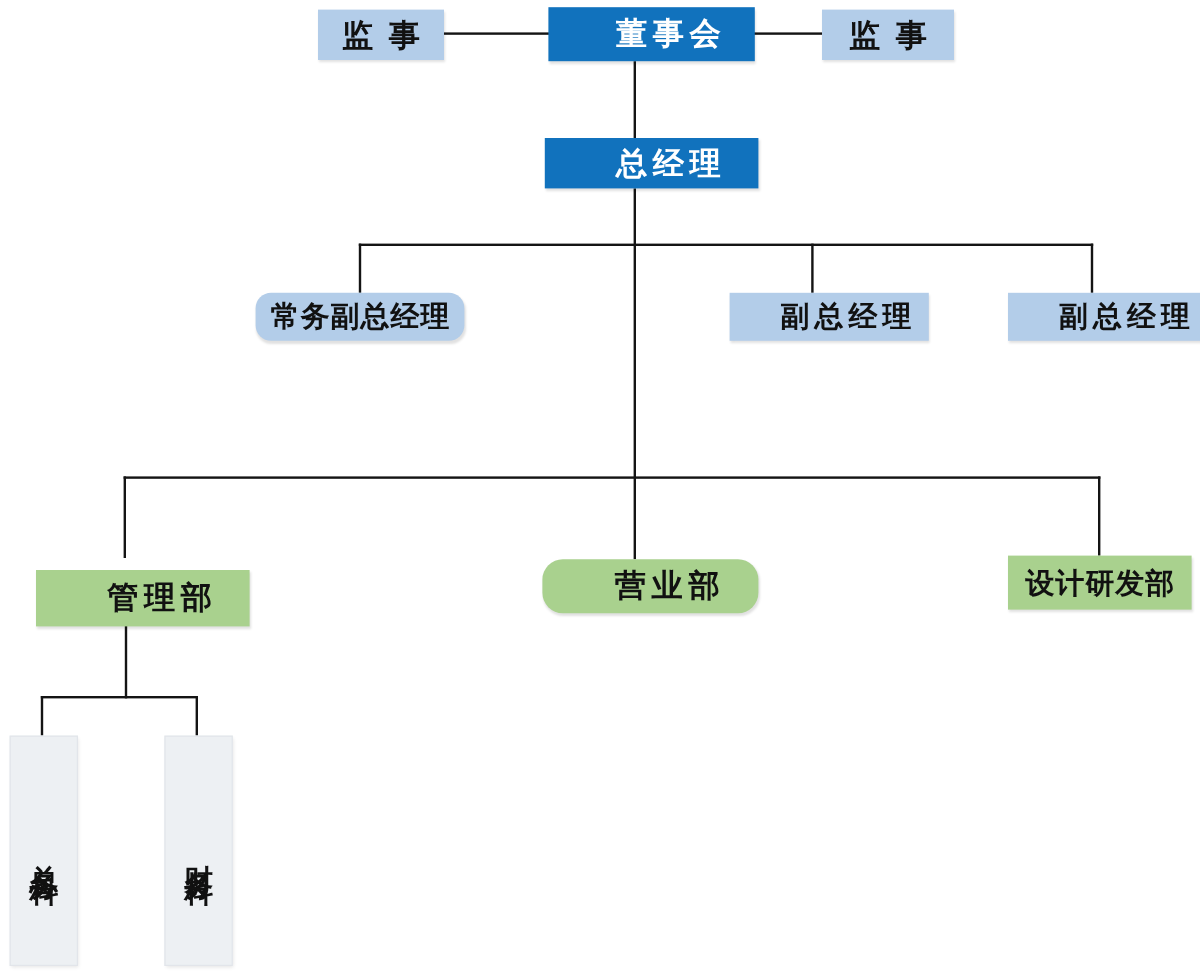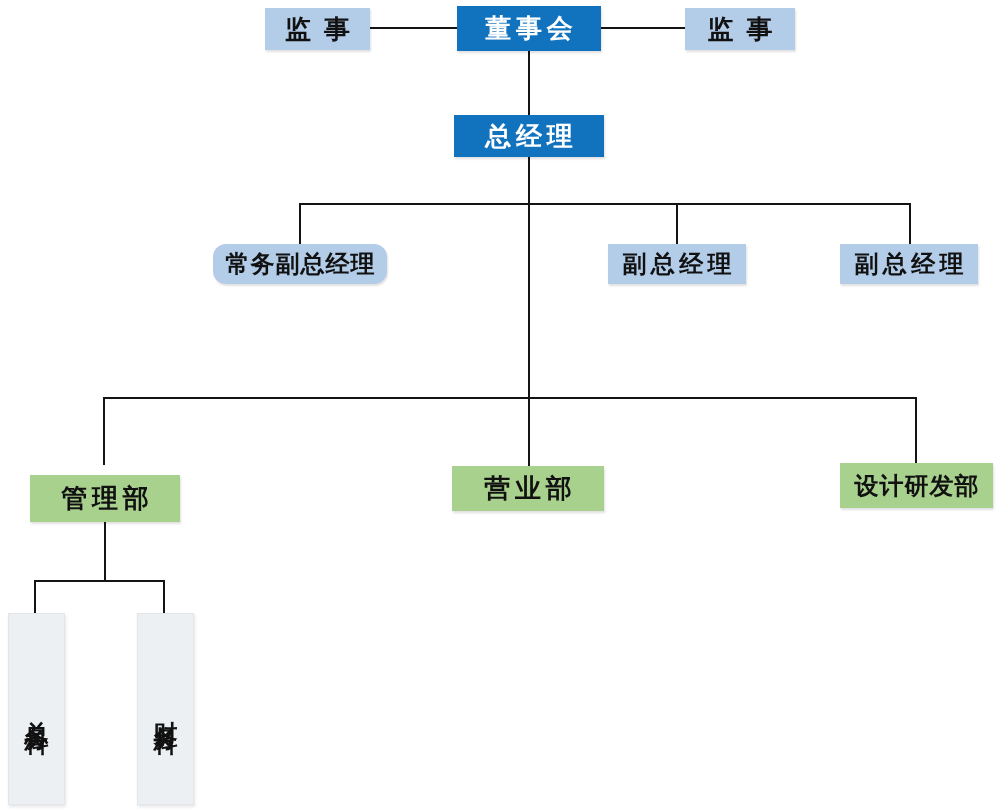--- a/index.html
+++ b/index.html
@@ -29,21 +29,21 @@
   .lightblue{background:var(--light-blue);}
   .green{background:var(--green);}
   .grayv{
     background:var(--gray-box);
     border:1px solid #e2e5ea;
     writing-mode:vertical-rl;text-orientation:upright;
     letter-spacing:0.22em;font-size:24px;
     box-shadow:1px 2px 3px rgba(0,0,0,0.10);
   }
   .ls-wide{letter-spacing:0.5em;text-indent:0.5em;}
-  .ls-med{letter-spacing:0.18em;text-indent:0.18em;}
+  .ls-med{letter-spacing:0.18em;text-indent:0.18em;padding-left:28px;}
   .ls-sm{letter-spacing:0.04em;text-indent:0.04em;}
   .sz-sm{font-size:24px;}
   .hline,.vline{position:absolute;background:var(--line);}
   .hline{height:2px;}
   .vline{width:2px;}
 </style>
 </head>
 <body>
 
 <div class="canvas">
@@ -76,21 +76,21 @@
   <div class="node blue ls-med" style="left:454px;top:115px;width:150px;height:42px;">总经理</div>
 
   <div class="node lightblue ls-sm sz-sm" style="left:213px;top:244px;width:174px;height:40px;border-radius:13px;">常务副总经理</div>
 
   <div class="node lightblue ls-med sz-sm" style="left:608px;top:244px;width:138px;height:40px;">副总经理</div>
 
   <div class="node lightblue ls-med sz-sm" style="left:840px;top:244px;width:138px;height:40px;">副总经理</div>
 
   <div class="node green ls-med" style="left:30px;top:475px;width:150px;height:47px;">管理部</div>
 
-  <div class="node green ls-med" style="left:452px;top:466px;width:152px;height:45px;">营业部</div>
+  <div class="node green ls-med" style="left:452px;top:466px;width:152px;height:45px;border-radius:17px;">营业部</div>
 
   <div class="node green ls-sm sz-sm" style="left:840px;top:463px;width:153px;height:45px;">设计研发部</div>
 
   <div class="node grayv" style="left:8px;top:613px;width:55px;height:190px;">总务科</div>
 
   <div class="node grayv" style="left:137px;top:613px;width:55px;height:190px;">财务科</div>
 
 </div>
 
 </body></html>

